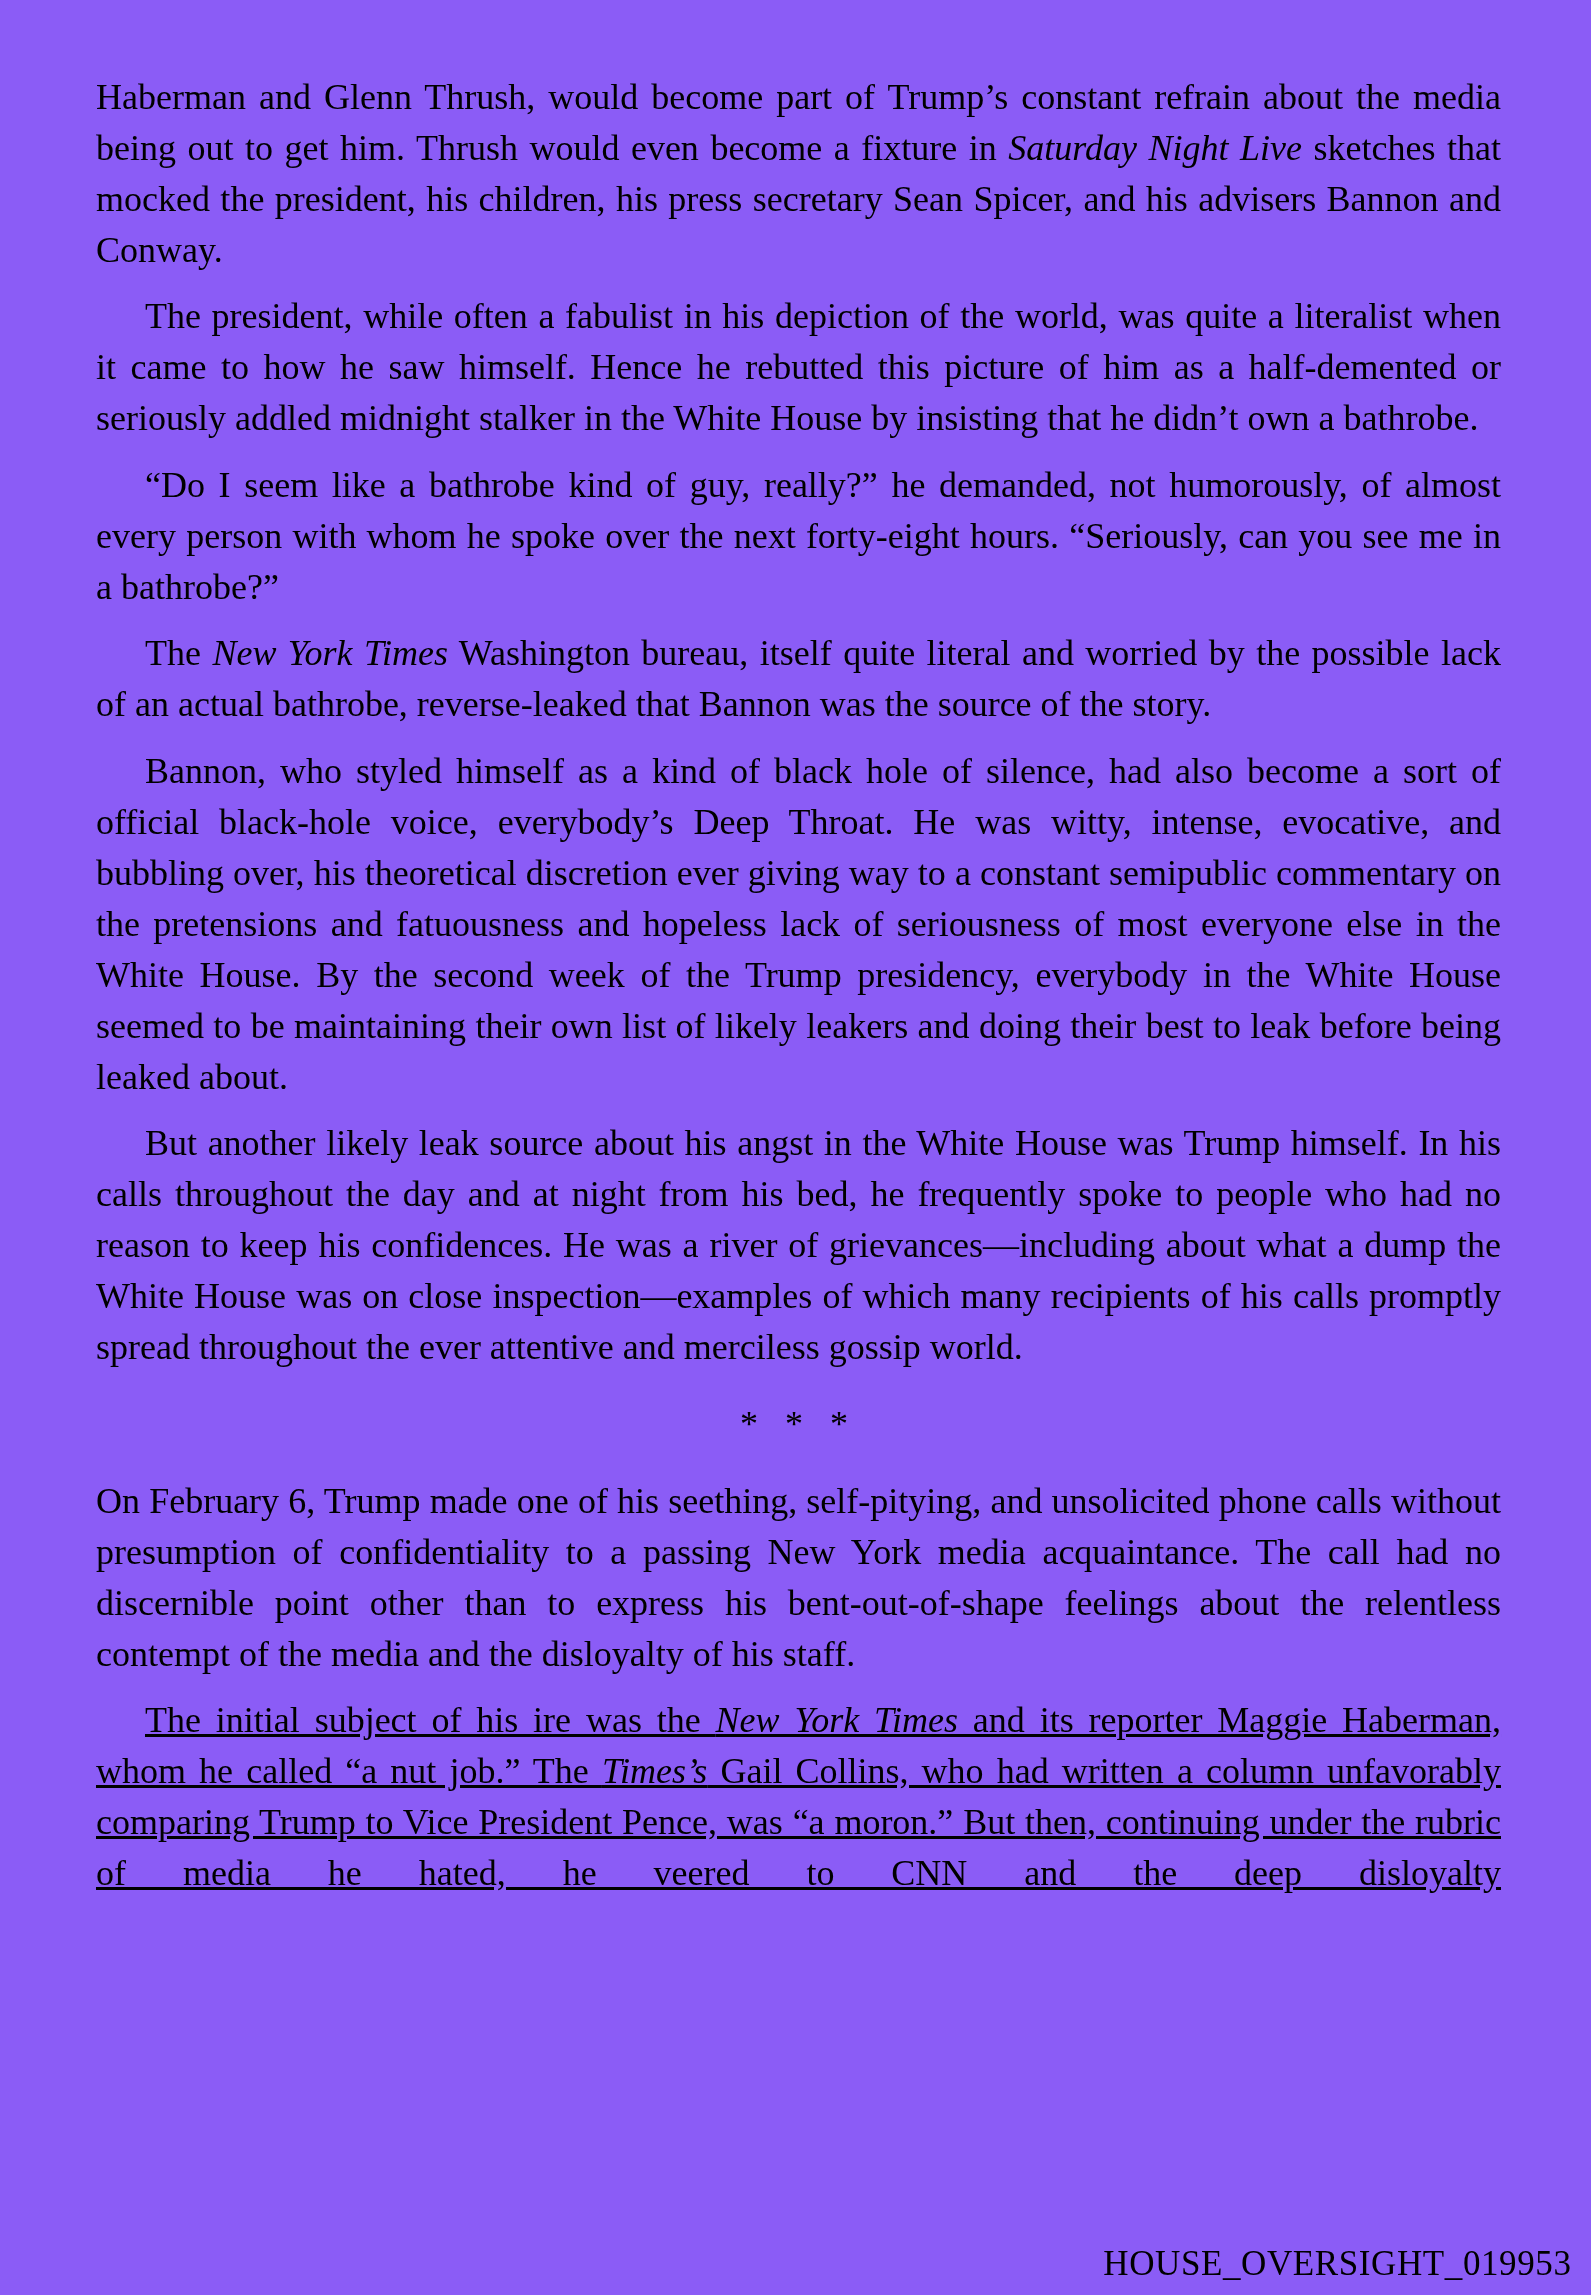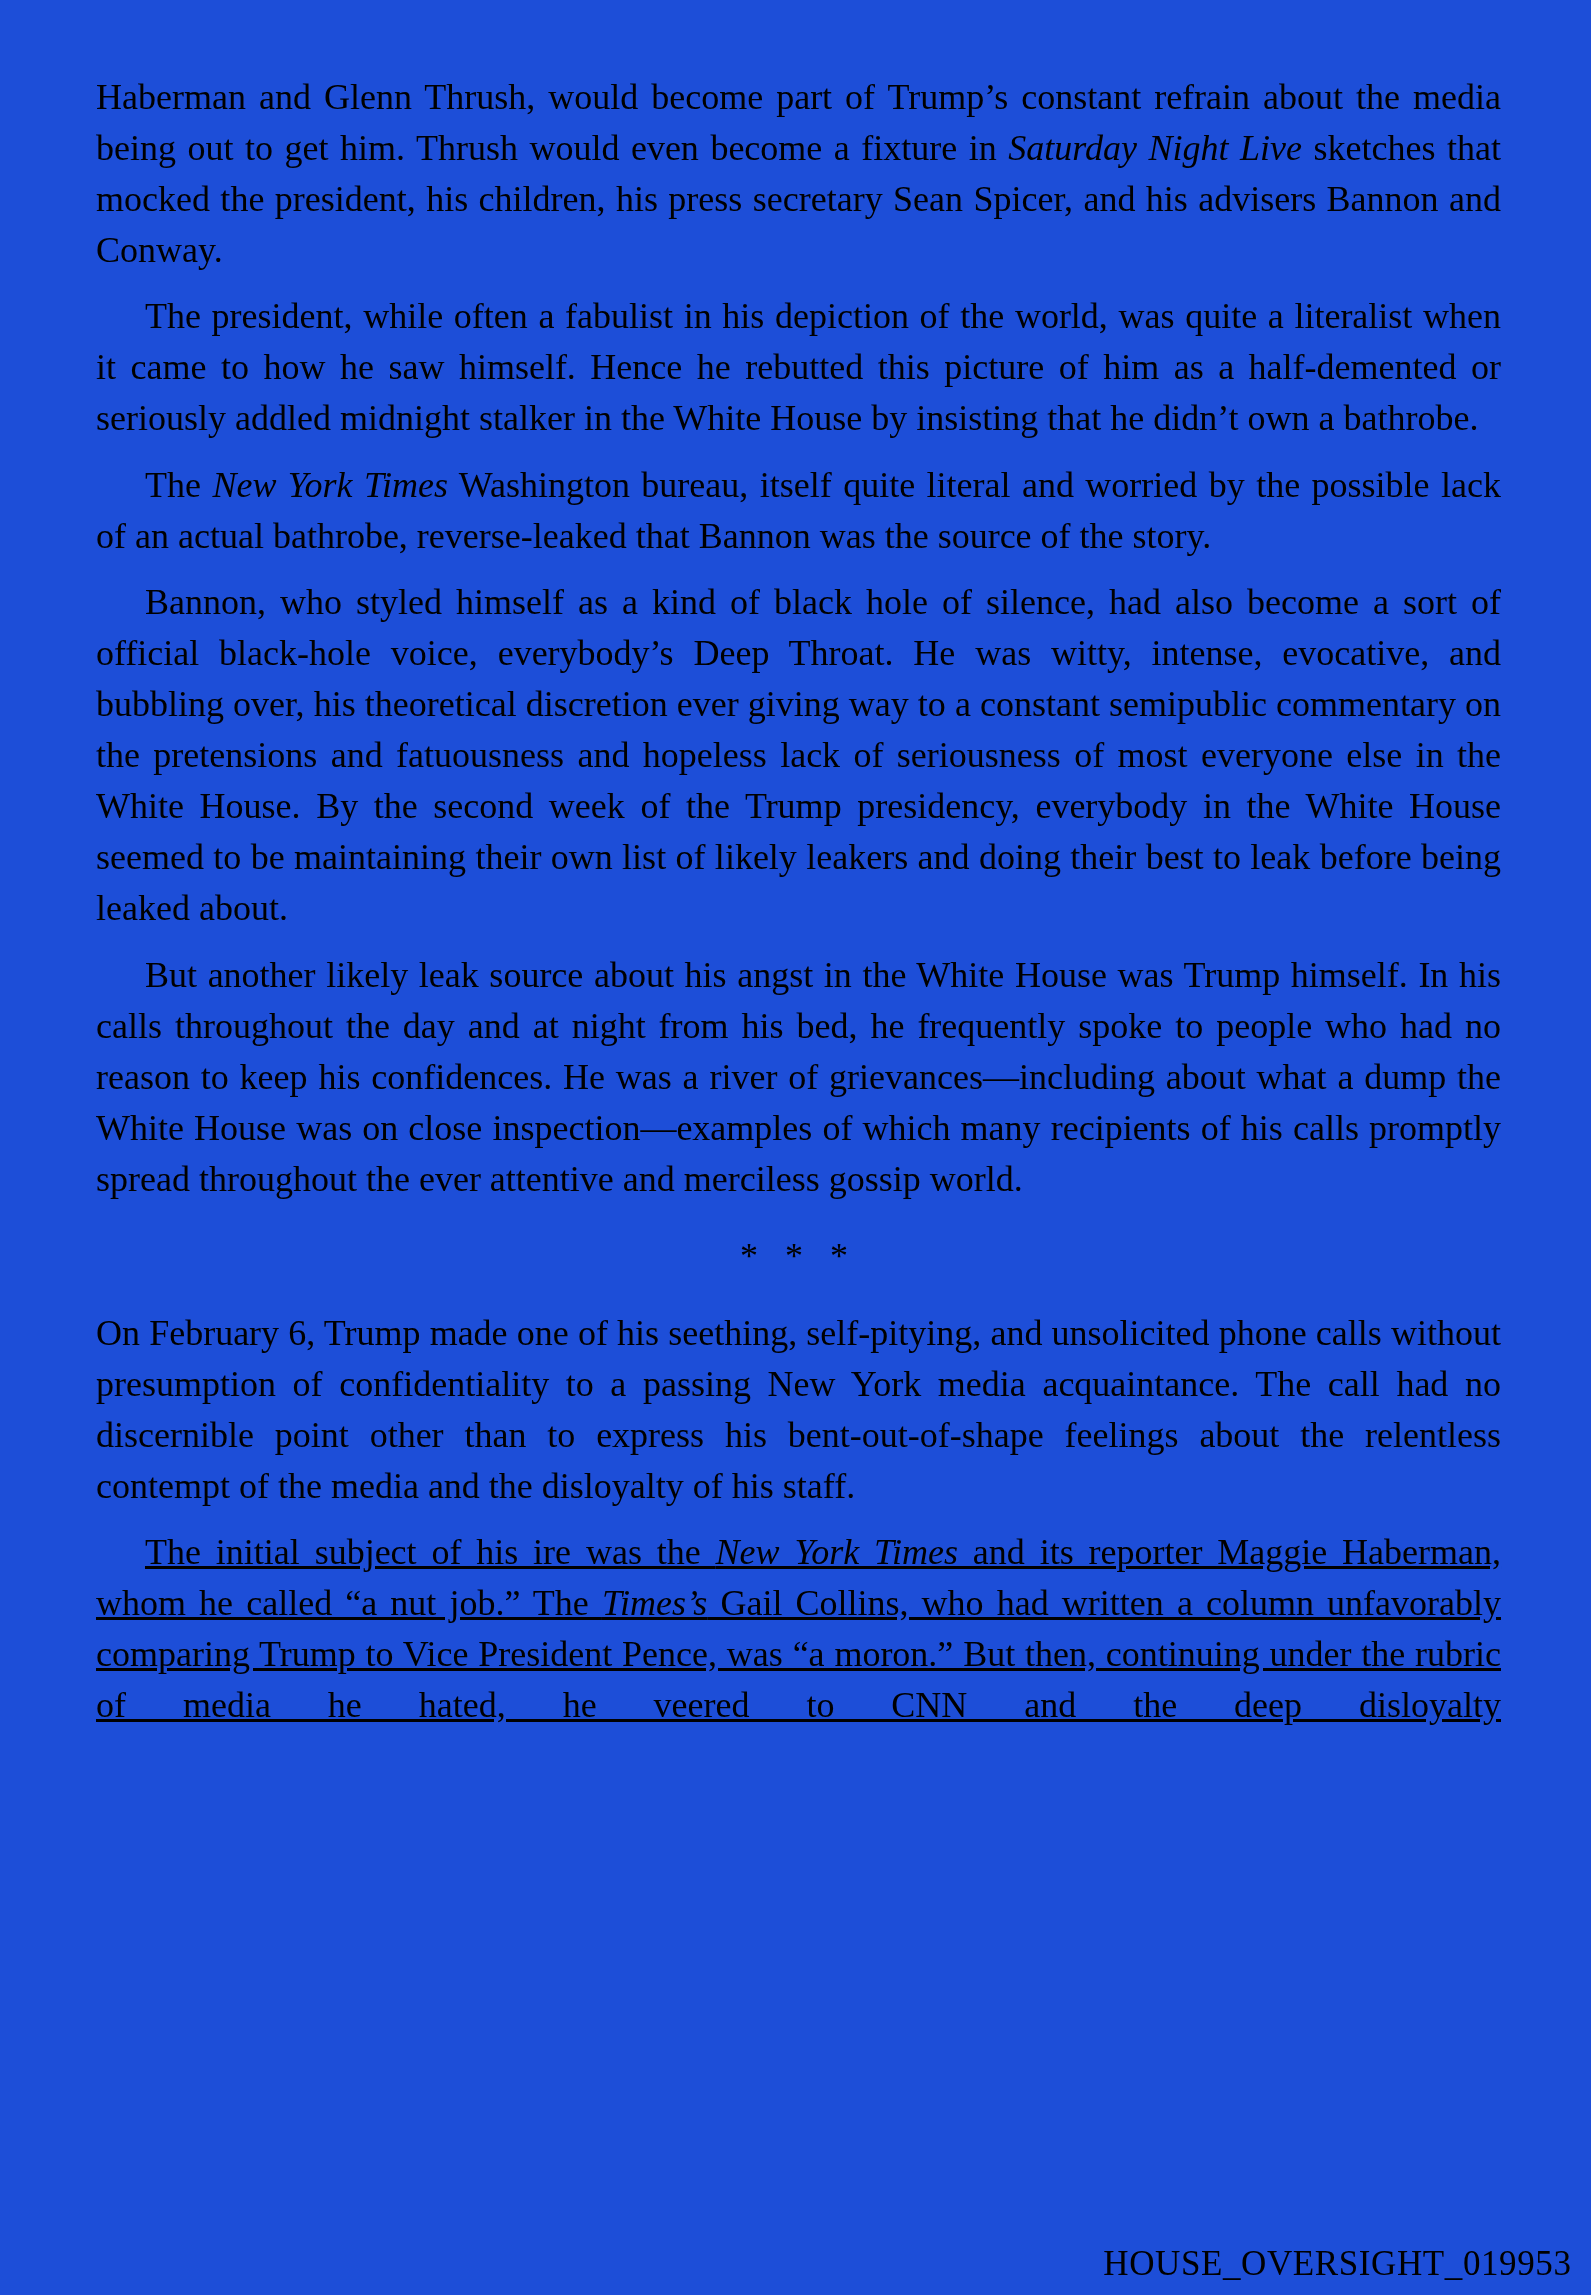--- a/index.html
+++ b/index.html
@@ -4,21 +4,21 @@
 <style>
   html, body {
     margin: 0;
     padding: 0;
     background: #ffffff;
   }
   .page {
     position: relative;
     width: 1592px;
     height: 2295px;
-    background: #1d4ed8;
+    background: #8b5cf6;
     overflow: hidden;
     color: #000000;
     font-family: "Liberation Serif", "DejaVu Serif", serif;
     font-size: 36px;
     line-height: 51px;
   }
   .text-block {
     position: absolute;
     left: 96px;
     top: 72px;
@@ -56,20 +56,21 @@
   }
   i { font-style: italic; }
 </style>
 </head>
 <body>
 
 <main class="page">
   <section class="text-block" id="paragraphs">
       <p class="para"><span>Haberman and Glenn Thrush, would become part of Trump’s constant refrain about the media being out to get him. Thrush would even become a fixture in </span><i>Saturday Night Live</i><span> sketches that mocked the president, his children, his press secretary Sean Spicer, and his advisers Bannon and Conway.</span></p>
       <p class="para indent"><span>The president, while often a fabulist in his depiction of the world, was quite a literalist when it came to how he saw himself. Hence he rebutted this picture of him as a half-demented or seriously addled midnight stalker in the White House by insisting that he didn’t own a bathrobe.</span></p>
+      <p class="para indent"><span>“Do I seem like a bathrobe kind of guy, really?” he demanded, not humorously, of almost every person with whom he spoke over the next forty-eight hours. “Seriously, can you see me in a bathrobe?”</span></p>
       <p class="para indent"><span>The </span><i>New York Times</i><span> Washington bureau, itself quite literal and worried by the possible lack of an actual bathrobe, reverse-leaked that Bannon was the source of the story.</span></p>
       <p class="para indent"><span>Bannon, who styled himself as a kind of black hole of silence, had also become a sort of official black-hole voice, everybody’s Deep Throat. He was witty, intense, evocative, and bubbling over, his theoretical discretion ever giving way to a constant semipublic commentary on the pretensions and fatuousness and hopeless lack of seriousness of most everyone else in the White House. By the second week of the Trump presidency, everybody in the White House seemed to be maintaining their own list of likely leakers and doing their best to leak before being leaked about.</span></p>
       <p class="para indent"><span>But another likely leak source about his angst in the White House was Trump himself. In his calls throughout the day and at night from his bed, he frequently spoke to people who had no reason to keep his confidences. He was a river of grievances—including about what a dump the White House was on close inspection—examples of which many recipients of his calls promptly spread throughout the ever attentive and merciless gossip world.</span></p>
       <div class="divider">* * *</div>
       <p class="para"><span>On February 6, Trump made one of his seething, self-pitying, and unsolicited phone calls without presumption of confidentiality to a passing New York media acquaintance. The call had no discernible point other than to express his bent-out-of-shape feelings about the relentless contempt of the media and the disloyalty of his staff.</span></p>
       <p class="para indent"><span>The initial subject of his ire was the </span><i>New York Times</i><span> and its reporter Maggie Haberman, whom he called “a nut job.” The </span><i>Times’s</i><span> Gail Collins, who had written a column unfavorably comparing Trump to Vice President Pence, was “a moron.” But then, continuing under the rubric of media he hated, he veered to CNN and the deep disloyalty</span></p>
     </section>
   <div class="bates">HOUSE_OVERSIGHT_019953</div>
 </main>
 

